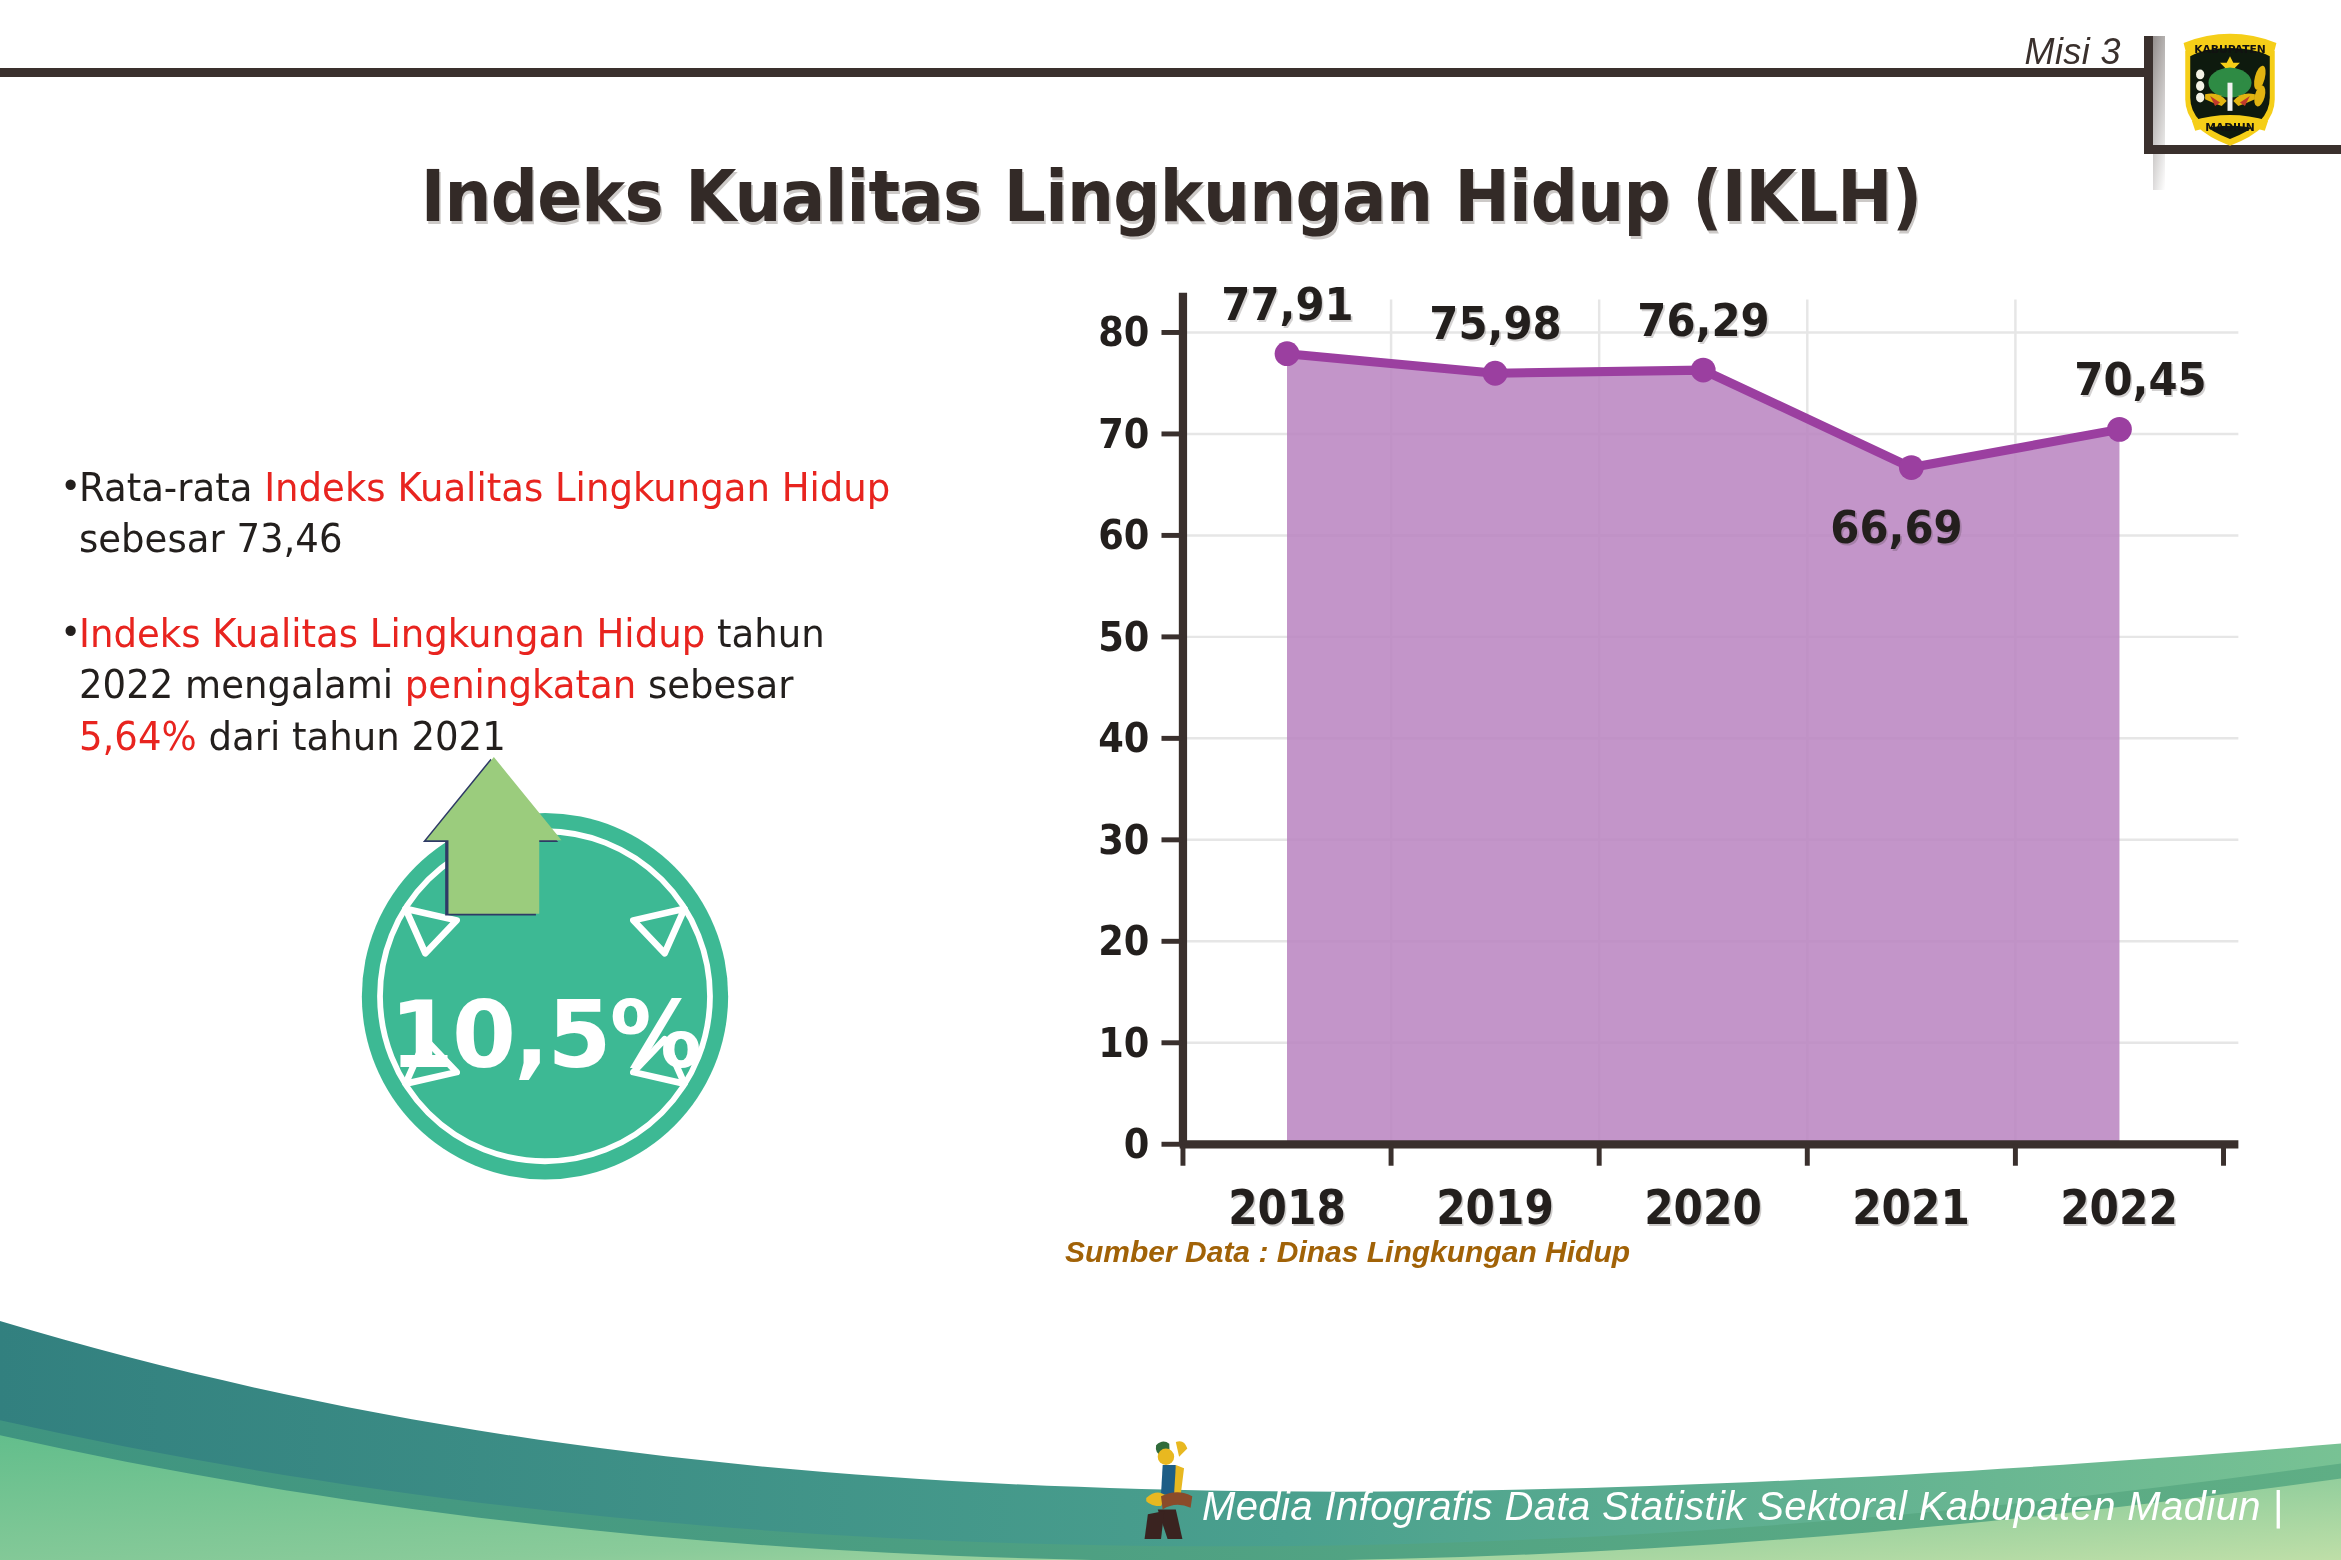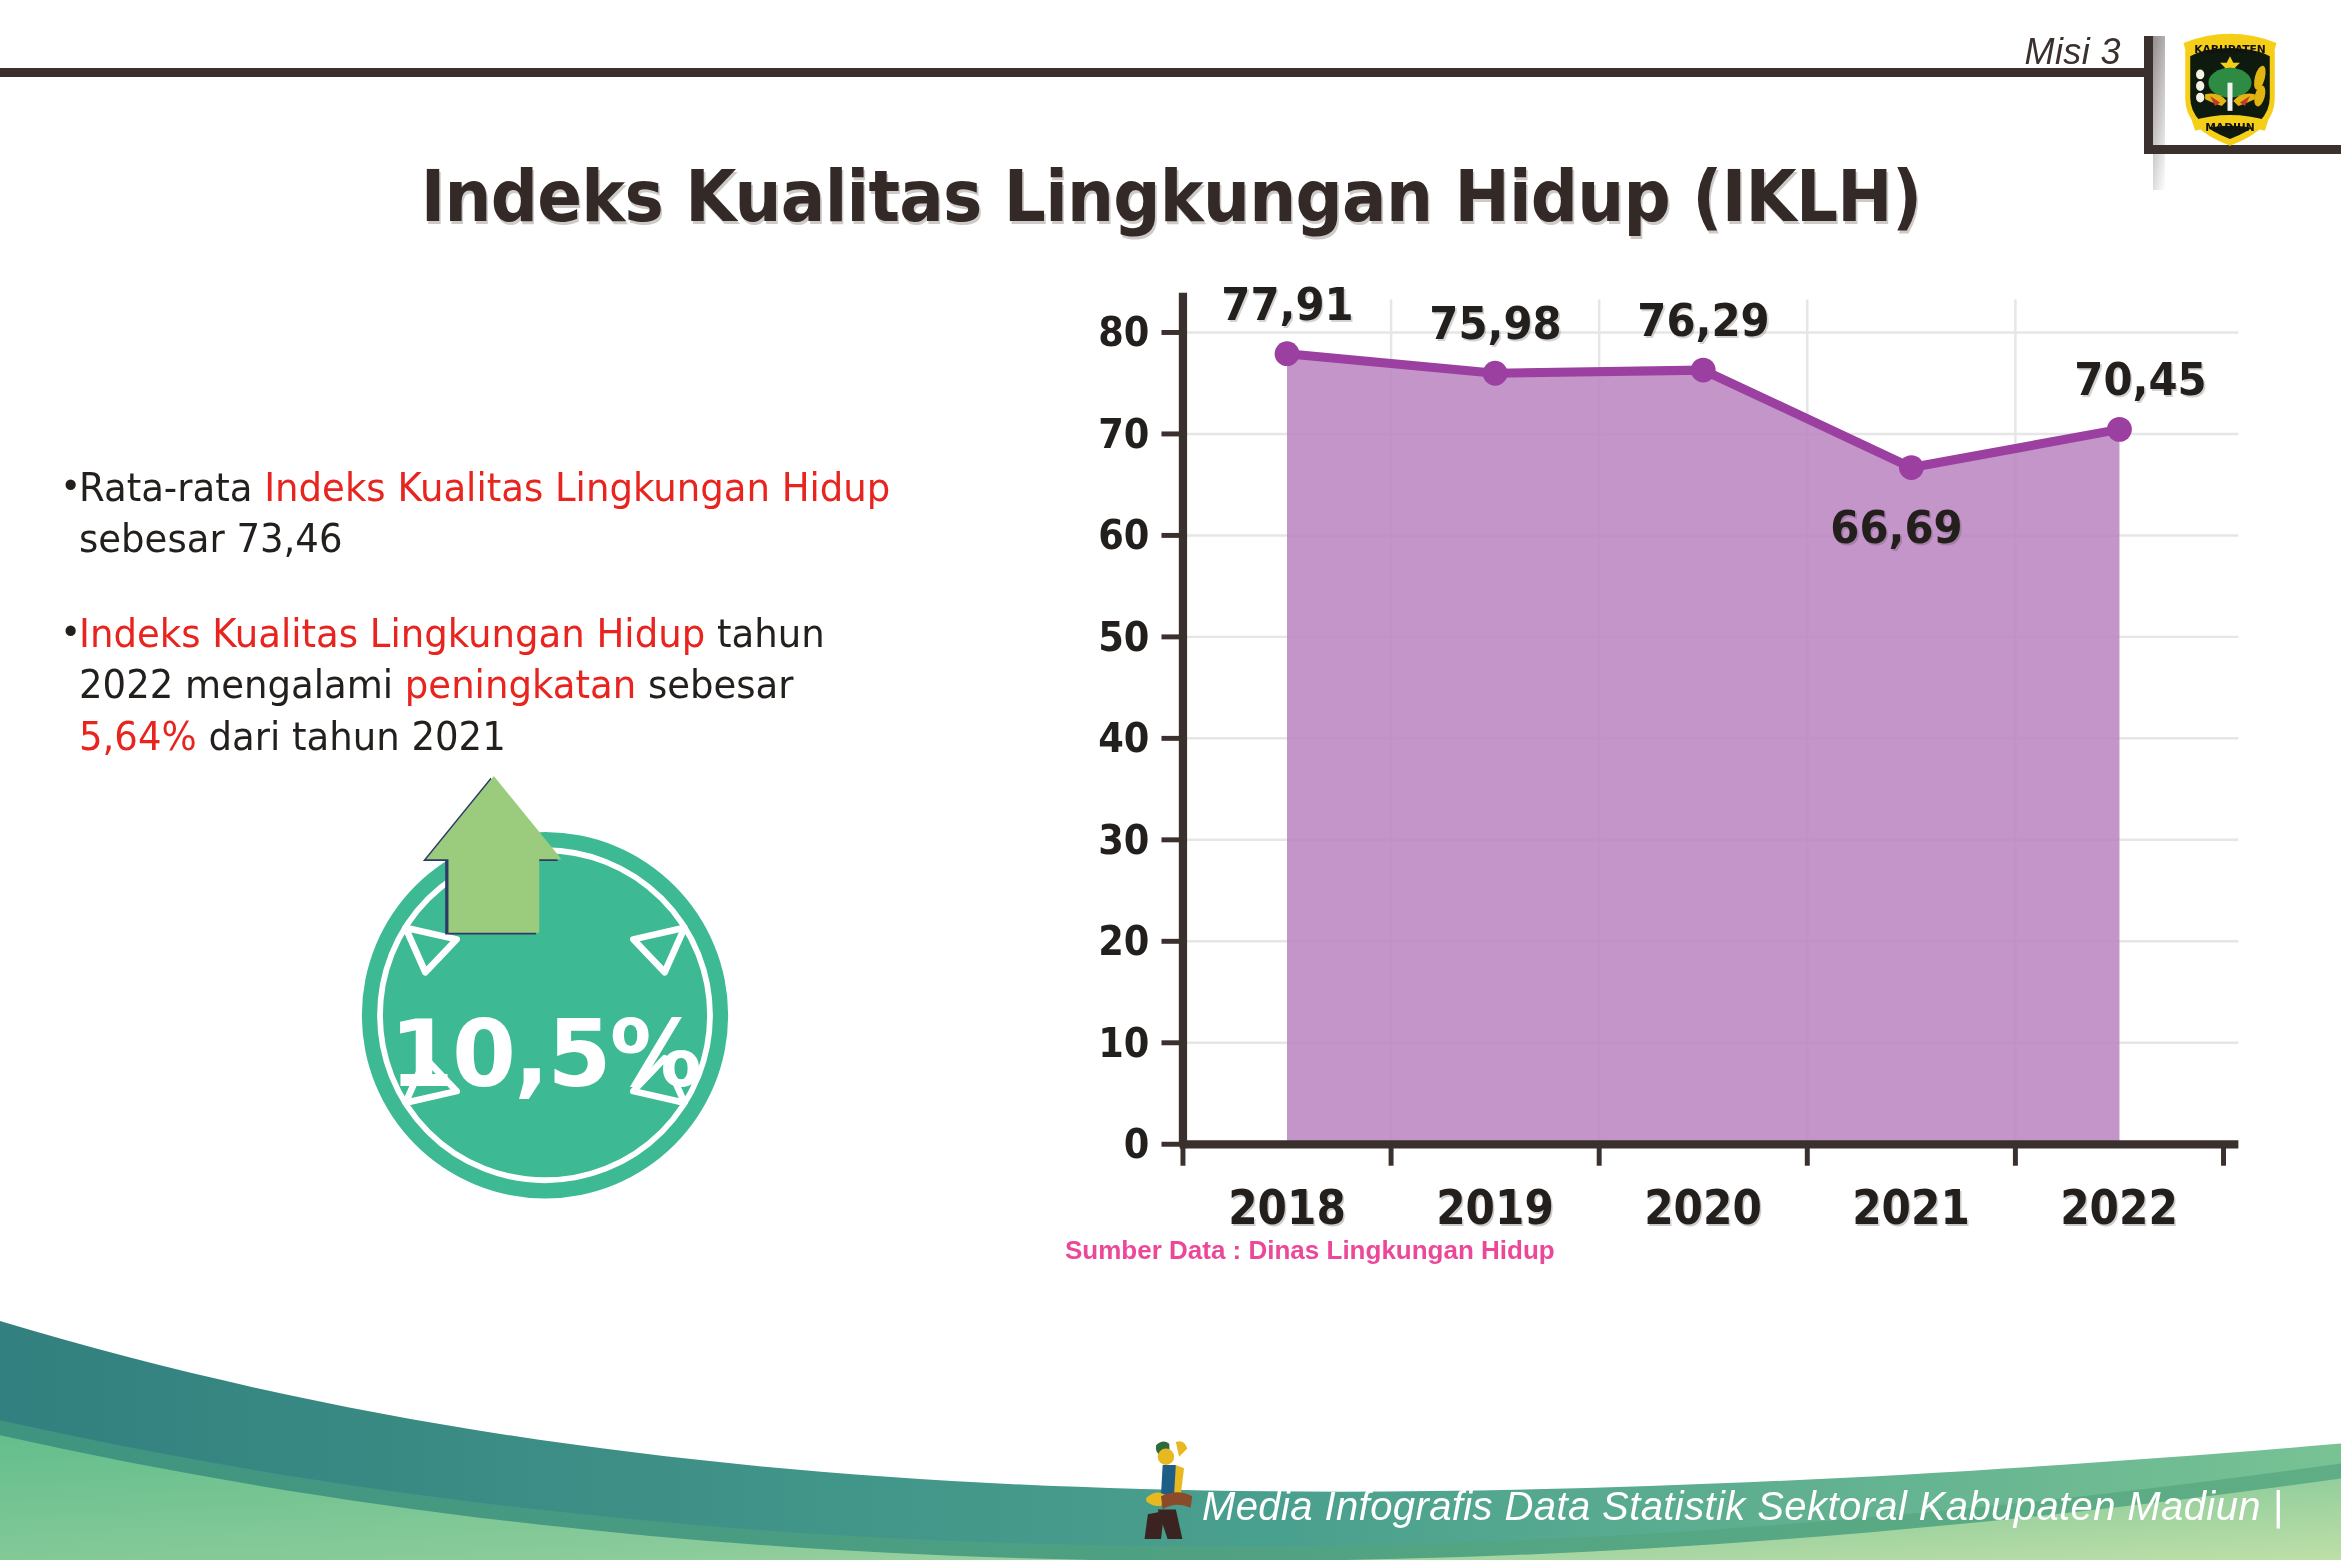--- a/index.html
+++ b/index.html
@@ -116,21 +116,21 @@
     transform-origin: left top;
   }
   .hl {
     color: #E8241F;
   }
 
   
   #badge-wrap {
     position: absolute;
     left: 326px;
-    top: 743px;
+    top: 724px;
     width: 438px;
     height: 462px;
   }
   #badge-pct {
     position: absolute;
     left: 0;
     top: 258px;
     width: 438px;
     text-align: center;
     font-family: "DejaVu Sans", sans-serif;
@@ -180,22 +180,23 @@
     color: #231F1D;
     transform: scaleX(.93);
     text-shadow: 1.7px 1.7px 0 rgba(60,50,48,.22);
   }
   #chart-source {
     position: absolute;
     left: 1065px;
     top: 1235px;
     font-family: "Liberation Sans", sans-serif;
     font-weight: bold;
-    font-size: 26px;
-    color: #ec4899;
+    font-style: italic;
+    font-size: 30px;
+    color: #a16207;
   }
 
   
   #footer {
     position: absolute;
     left: 0;
     bottom: 0;
     width: 2342px;
     height: 273px;
   }

